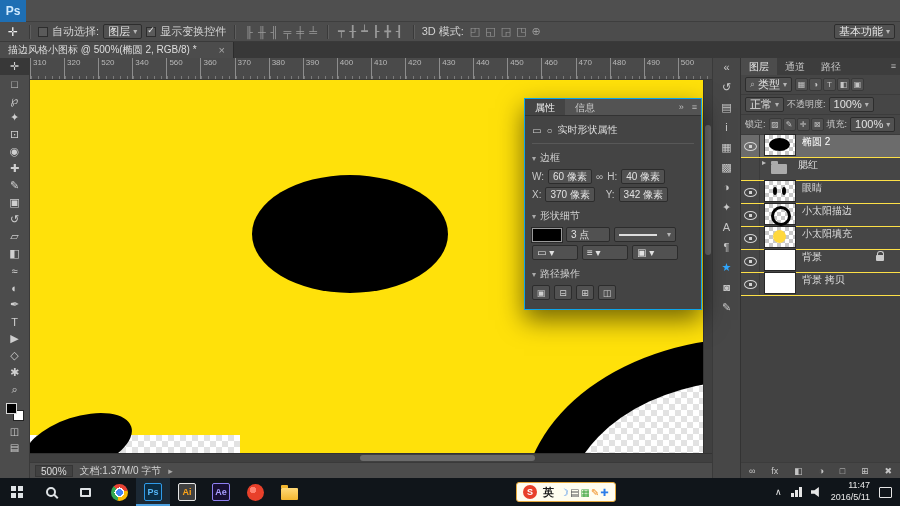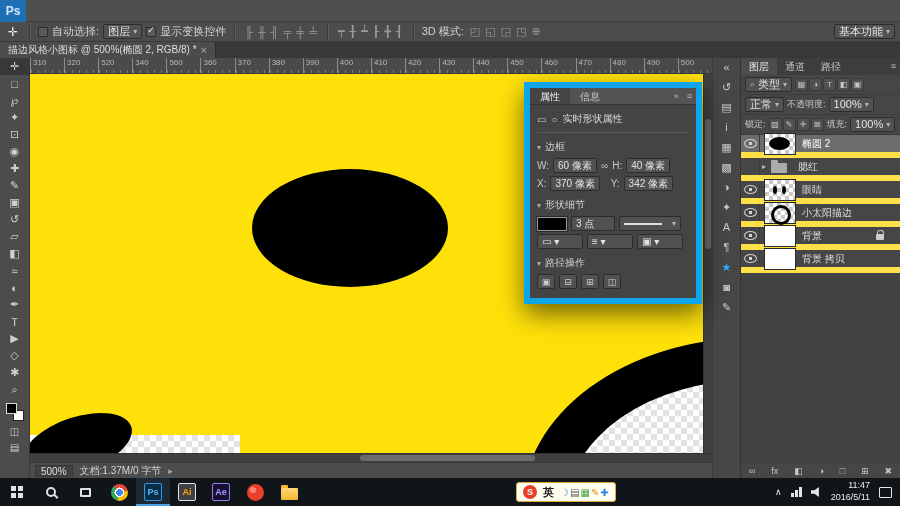--- a/index.html
+++ b/index.html
@@ -24,38 +24,38 @@
   .olabel{color:#d2d2d2;white-space:nowrap}
   .fbox{background:#515151;border:1px solid #2d2d2d;border-radius:2px;height:15px;line-height:13px;
         padding:0 4px;display:inline-flex;align-items:center;gap:3px;color:#e2e2e2;white-space:nowrap}
   .dd{font-size:8px;color:#b5b5b5}
   .icogroup{display:inline-flex;gap:1px}
   .oico{color:#9a9a9a;font-size:11px;padding:0 2px}
   .spacer{flex:1}
 
   
   .tabbar{height:16px;background:#383838;display:flex;align-items:stretch}
-  .doctab{background:#4c4c4c;border-right:1px solid #2c2c2c;display:flex;align-items:center;gap:4px;
+  .doctab{background:#4c4c4c;border-right:1px solid #2c2c2c;display:flex;align-items:center;gap:22px;
           padding:0 8px;font-size:10px;color:#dedede}
   .tabclose{color:#a8a8a8;font-size:11px}
 
   
   .workspace{position:relative;display:flex;height:420px}
 
   .toolcol{width:30px;background:#4c4c4c;border-right:1px solid #3a3a3a;display:flex;flex-direction:column;align-items:center;flex:0 0 30px}
   .tools{display:flex;flex-direction:column;width:30px}
   .tool{width:30px;height:17px;display:flex;align-items:center;justify-content:center;color:#cfcfcf;font-size:11px}
   .tool.active{background:#383838}
   .swatches{position:relative;width:18px;height:18px;margin-top:5px}
   .bgsw{position:absolute;right:0;bottom:0;width:11px;height:11px;background:#fff;border:1px solid #222}
   .fgsw{position:absolute;left:0;top:0;width:11px;height:11px;background:#000;border:1px solid #d8d8d8}
   .modeico{color:#cfcfcf;font-size:10px;margin-top:5px}
 
   .docarea{flex:1;display:flex;flex-direction:column;min-width:0}
-  .ruler{height:16px;background:#4a4a4a;border-bottom:1px solid #3a3a3a;display:flex;font-size:8px;color:#b8b8b8;overflow:hidden}
+  .ruler{height:22px;background:#4a4a4a;border-bottom:1px solid #3a3a3a;display:flex;font-size:8px;color:#b8b8b8;overflow:hidden}
   .tick{flex:1;border-left:1px solid #8d8d8d;padding-left:2px;line-height:9px;
         background-image:repeating-linear-gradient(90deg,#7b7b7b 0 1px,transparent 1px 7px);
         background-size:100% 3px;background-position:0 100%;background-repeat:no-repeat}
   .canvas{position:relative;flex:1;background:var(--canvas-yellow,#ffe10a);overflow:hidden}
   .black-eye{position:absolute;left:222px;top:95px;width:196px;height:118px;background:#000;border-radius:50%}
   .chkbg{background:conic-gradient(#e2e2e2 0 25%,#fff 0 50%,#e2e2e2 0 75%,#fff 0) 0 0/12px 12px #fff}
   .white-strip{position:absolute;left:0;bottom:0;width:210px;height:18px}
   .blob{position:absolute;left:-8px;bottom:-18px;width:112px;height:54px;background:#000;border-radius:50%;transform:rotate(-18deg)}
   .smile-black{position:absolute;right:-40px;bottom:-55px;width:230px;height:170px;background:#000;border-top-left-radius:100% 100%}
   .smile-white{position:absolute;right:-40px;bottom:-55px;width:185px;height:128px;border-top-left-radius:100% 100%}
@@ -79,21 +79,21 @@
   .ltab{padding:0 8px;line-height:17px;font-size:10px;color:#c6c6c6}
   .ltab.active{background:#4c4c4c;color:#ececec}
   .lsp{flex:1}
   .picon{color:#bdbdbd;font-size:9px;line-height:17px;padding:0 4px}
   .lfilter,.lblend,.llock{display:flex;align-items:center;gap:3px;padding:2px 4px;border-bottom:1px solid #3c3c3c;min-height:20px}
   .mag{font-size:9px;color:#bbb}
   .fico{width:13px;height:13px;background:#515151;border:1px solid #393939;border-radius:2px;color:#c4c4c4;
         font-size:8px;display:inline-flex;align-items:center;justify-content:center}
   .flabel{font-size:9px;color:#c9c9c9;white-space:nowrap}
   .llist{flex:0 0 auto}
-  .lrow{height:23px;display:flex;align-items:center;border-bottom:6px solid #fde047;padding-right:14px}
+  .lrow{height:23px;display:flex;align-items:flex-start;border-bottom:1px solid #fde047;padding-right:14px}
   .lrow.selected{background:#6c6c6c}
   .eyecell{width:19px;align-self:stretch;border-right:1px solid #3c3c3c;display:flex;align-items:center;justify-content:center}
   .eyecell.on::before{content:"";width:11px;height:7px;border:1px solid #d2d2d2;border-radius:50%;
         background:radial-gradient(circle,#d2d2d2 0 1.5px,transparent 1.6px)}
   .garrow{color:#bdbdbd;font-size:8px;margin-left:2px}
   .lthumb{position:relative;width:30px;height:20px;margin:0 5px 0 3px;outline:1px solid #282828;flex:0 0 auto}
   .t-chk{background:conic-gradient(#c9c9c9 0 25%,#fff 0 50%,#c9c9c9 0 75%,#fff 0) 0 0/8px 8px #fff}
   .t-white{background:#fff}
   .t-ellipse::after{content:"";position:absolute;left:4px;top:3px;width:21px;height:13px;background:#000;border-radius:50%}
   .t-eyes::after{content:"";position:absolute;left:8px;top:6px;width:4px;height:8px;background:#000;border-radius:50%;box-shadow:9px 0 0 #000}
@@ -105,21 +105,21 @@
   .lname{flex:1;font-size:10px;color:#dedede;margin-left:2px;white-space:nowrap;overflow:hidden}
   .lrow.selected .lname{color:#fff}
   .llockico{width:11px;height:13px;position:relative;flex:0 0 auto}
   .llockico.show::before{content:"";position:absolute;left:1px;bottom:2px;width:8px;height:6px;background:#cbcbcb;border-radius:1px}
   .llockico.show::after{content:"";position:absolute;left:2px;top:1px;width:5px;height:5px;border:1px solid #cbcbcb;border-bottom:none;border-radius:3px 3px 0 0}
   .lempty{flex:1;background:#424242}
   .lbottom{height:16px;border-top:1px solid #3c3c3c;display:flex;align-items:center;justify-content:space-between;padding:0 8px;background:#464646}
   .bico{color:#c5c5c5;font-size:9px}
 
   
-  .propspanel{position:absolute;left:524px;top:24px;width:178px;background:#444;border:6px solid #0ea5e9;
+  .propspanel{position:absolute;left:524px;top:40px;width:178px;background:#444;border:1px solid #0ea5e9;
               box-shadow:0 10px 24px rgba(0,0,0,.55);z-index:5}
   .phead{height:17px;background:#535353;border-bottom:1px solid #333;display:flex;align-items:stretch}
   .ptab{padding:0 10px;line-height:17px;font-size:10px;color:#c9c9c9}
   .ptab.active{background:#444;color:#efefef}
   .pbody{padding:5px 7px 9px}
   .prow{display:flex;align-items:center;gap:4px}
   .prow.title{gap:5px;color:#dedede;font-size:10px;padding:2px 0 6px;border-bottom:1px solid #585858;margin-bottom:3px}
   .shape-ico{color:#cccccc;font-size:10px}
   .psec{display:flex;align-items:center;gap:4px;color:#d0d0d0;font-size:10px;margin:7px 0 4px}
   .tri{font-size:8px;color:#aaa}
@@ -408,20 +408,27 @@
           <div class="lrow ">
             <span class="eyecell on"></span>
             <span class="garrow"></span>
             <span class="lthumb t-chk t-stroke"></span>
             <span class="lname">小太阳描边</span>
             <span class="llockico "></span>
           </div>
           <div class="lrow ">
             <span class="eyecell on"></span>
             <span class="garrow"></span>
+            <span class="lthumb t-chk t-fill"></span>
+            <span class="lname">小太阳填充</span>
+            <span class="llockico "></span>
+          </div>
+          <div class="lrow ">
+            <span class="eyecell on"></span>
+            <span class="garrow"></span>
             <span class="lthumb t-white"></span>
             <span class="lname">背景</span>
             <span class="llockico show"></span>
           </div>
           <div class="lrow ">
             <span class="eyecell on"></span>
             <span class="garrow"></span>
             <span class="lthumb t-white"></span>
             <span class="lname">背景 拷贝</span>
             <span class="llockico "></span>

